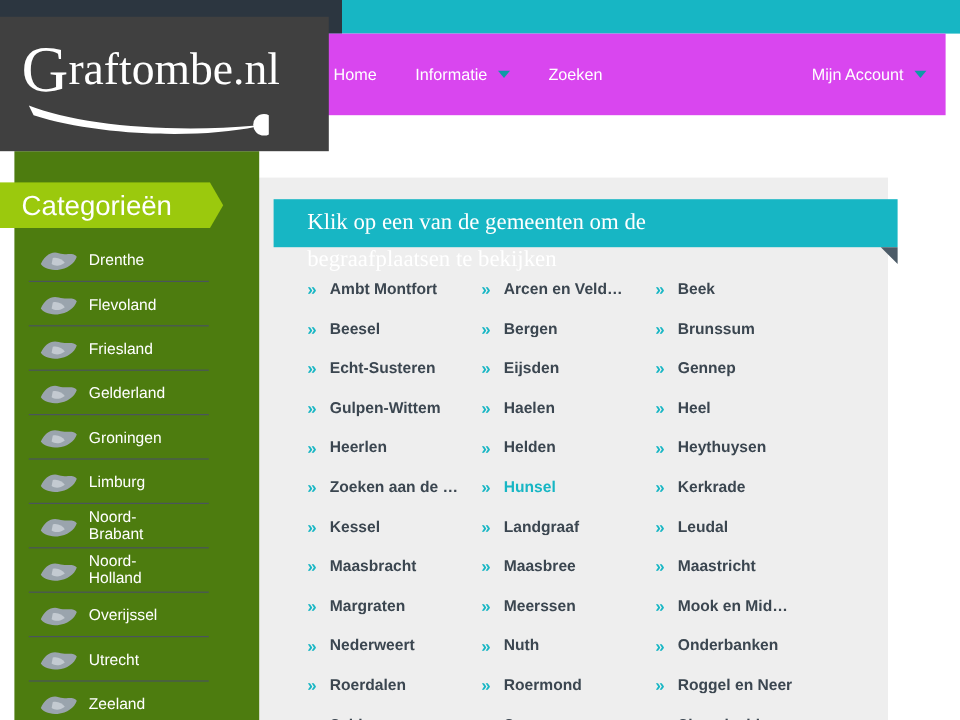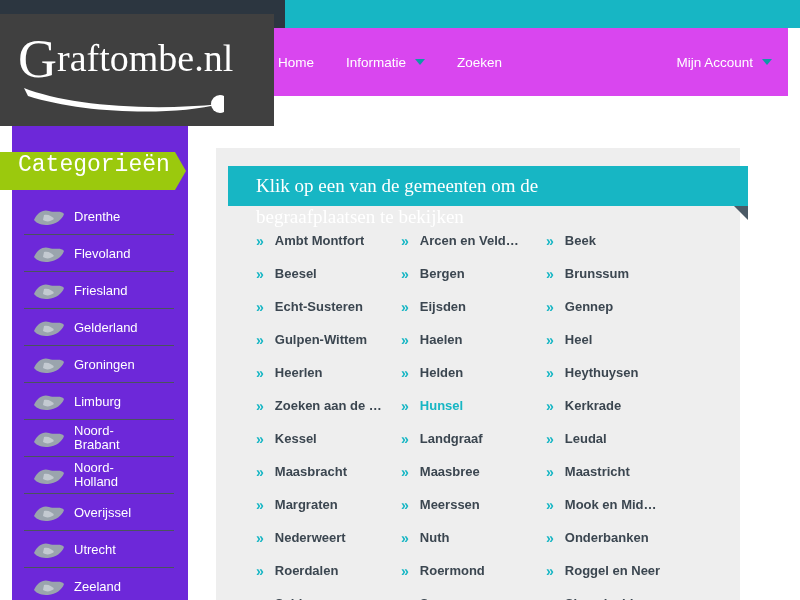--- a/index.html
+++ b/index.html
@@ -71,31 +71,31 @@
     display: inline-block;
     margin-left: 9px;
     width: 0; height: 0;
     border-left: 5px solid transparent;
     border-right: 5px solid transparent;
     border-top: 6px solid #0f9aa6;
   }
 
   
   #sidebar {
-    position: absolute; top: 126px; left: 12px; width: 176px; height: 474px;
-    background: #6d28d9;
+    position: absolute; top: 126px; left: 12px; width: 204px; height: 474px;
+    background: #4d7c0f;
     z-index: 3;
   }
   #cat-head {
     position: absolute; top: 152px; left: 0px; width: 175px; height: 38px;
     background: #9bc90d;
     color: #ffffff;
-    font-family: Liberation Mono, monospace;
+    font-family: Liberation Sans, sans-serif;
     font-size: 23px;
-    display: flex; align-items: flex-start;
+    display: flex; align-items: center;
     padding-left: 18px;
     z-index: 7;
   }
   #cat-head .arrow {
     position: absolute; right: -11px; top: 0;
     width: 0; height: 0;
     border-top: 19px solid transparent;
     border-bottom: 19px solid transparent;
     border-left: 11px solid #9bc90d;
   }

